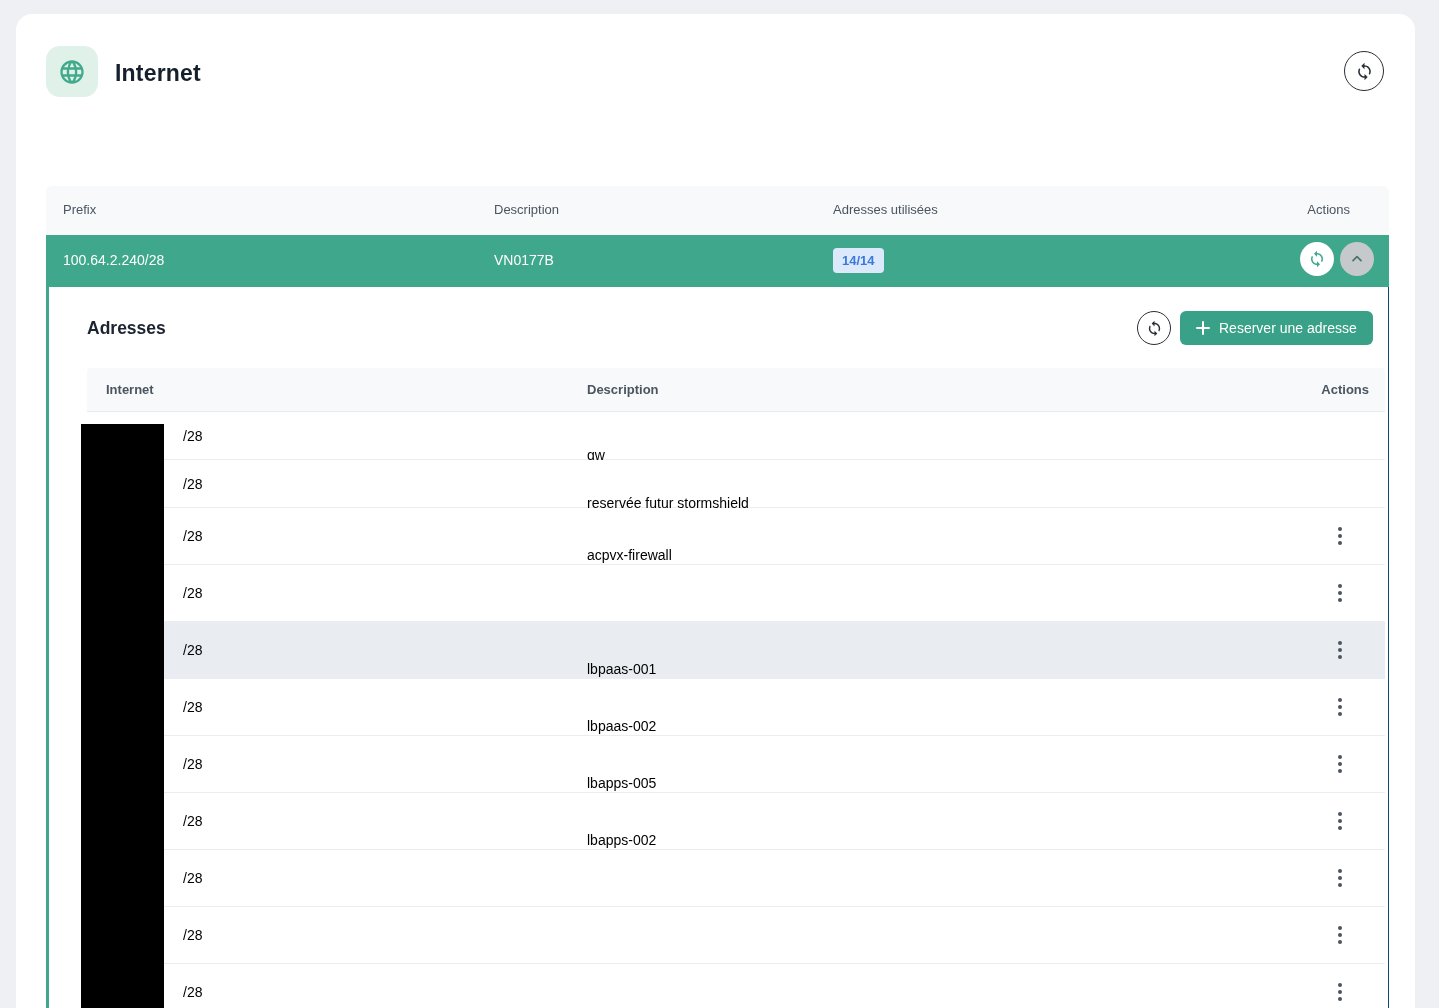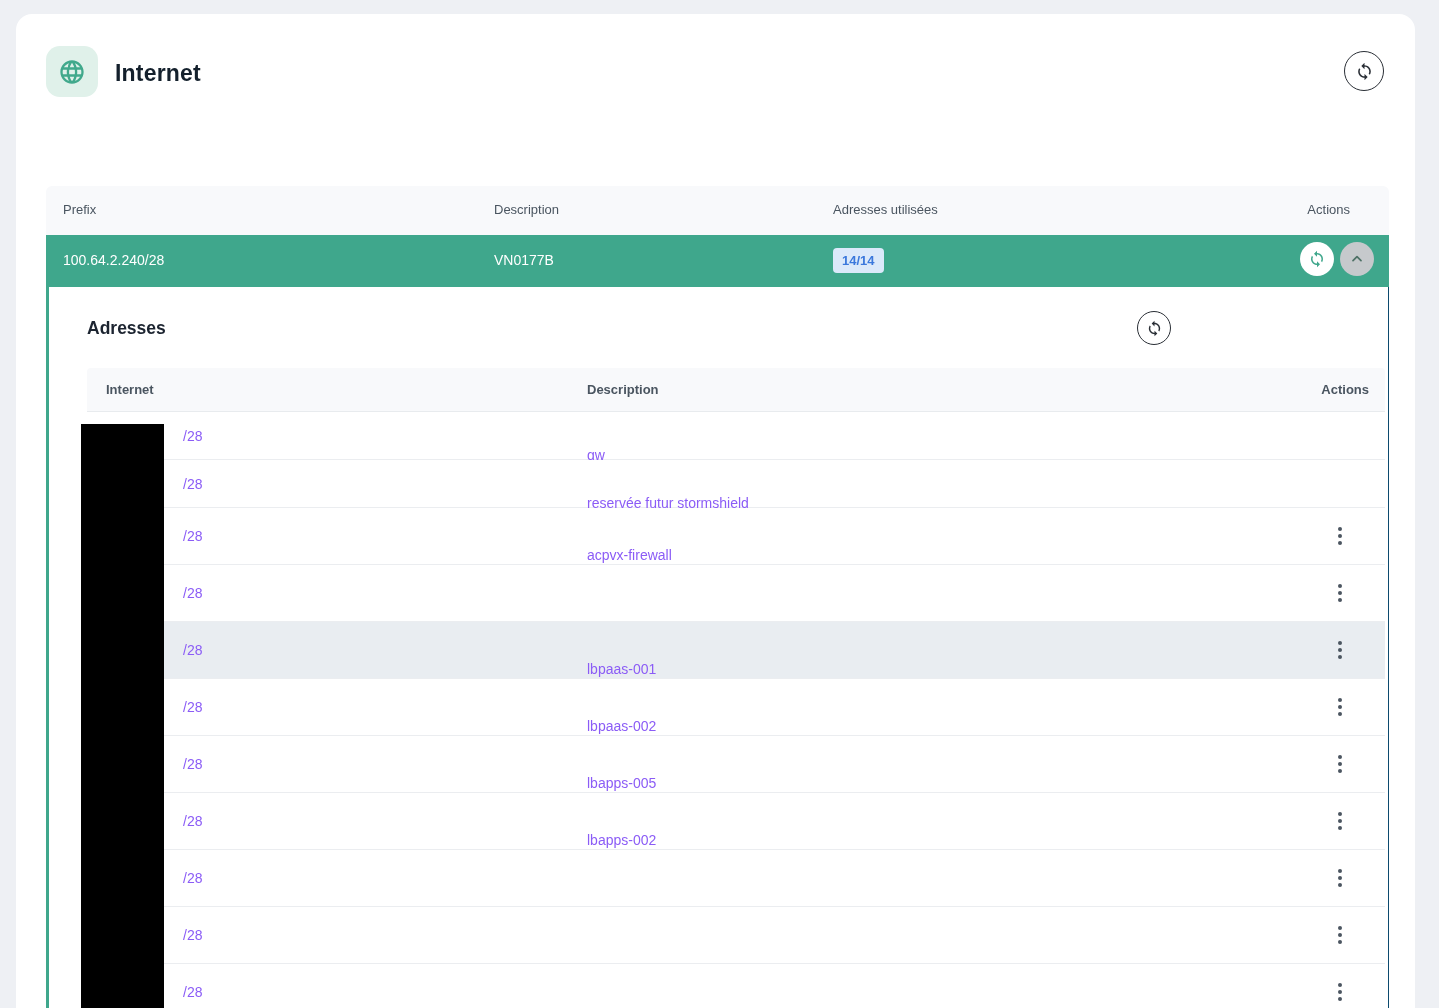--- a/index.html
+++ b/index.html
@@ -58,21 +58,21 @@
   .atable-head { position:absolute; left:38px; top:81px; width:1298px; height:44px;
                  background:#f8f9fb; border-radius:4px 4px 0 0; font-size:13px; font-weight:700; color:#4a5560;
                  border-bottom:1px solid #e8ebee; }
   .atable-head span { position:absolute; top:14px; }
   .ah-addr { left:19px; } .ah-desc { left:500px; } .ah-actions { right:16px; }
 
   .atable-body { position:absolute; left:38px; top:125px; width:1298px; }
   .arow { position:relative; height:48px; border-bottom:1px solid #ebedf0; background:#fff; }
   .arow.tall { height:57px; }
   .arow.hl { background:#e9edf1; }
-  .acell { position:absolute; top:50%; transform:translateY(-50%); font-size:14px; color:#8b5cf6; }
+  .acell { position:absolute; top:50%; transform:translateY(-50%); font-size:14px; color:#000000; }
   .acell.addr { left:96px; }
   .acell.desc { left:500px;margin-top:19px; }
   .kebab-btn { position:absolute; right:31px; top:50%; transform:translateY(-50%); width:28px; height:28px;
                border:none; background:transparent; cursor:pointer; display:flex; align-items:center; justify-content:center; }
   .kebab { width:4px; height:4px; border-radius:50%; background:#4b5560;
            box-shadow:0 -7px 0 #4b5560, 0 7px 0 #4b5560; }
 
   .redaction { position:absolute; left:81px; top:424px; width:83px; height:584px; background:#000; z-index:40; }
 </style>
 </head>
@@ -116,20 +116,29 @@
     </button>
   </div>
 
   <div class="panel">
     <div class="panel-title">Adresses</div>
     <button class="panel-refresh">
       <svg viewBox="0 0 24 24">
           <path d="M12 4V1L8 5l4 4V6c3.31 0 6 2.69 6 6 0 1.01-.25 1.97-.7 2.8l1.46 1.46C19.54 15.03 20 13.57 20 12c0-4.42-3.58-8-8-8zm0 14c-3.31 0-6-2.69-6-6 0-1.01.25-1.97.7-2.8L5.24 7.74C4.46 8.97 4 10.43 4 12c0 4.42 3.58 8 8 8v3l4-4-4-4v3z"></path>
         </svg>
     </button>
+    <button class="reserve-btn">
+      <span style="display:flex;">
+        <svg viewBox="0 0 14 14" width="14" height="14" fill="none">
+            <line x1="7" y1="1" x2="7" y2="13"></line>
+            <line x1="1" y1="7" x2="13" y2="7"></line>
+          </svg>
+      </span>
+      <span>Reserver une adresse</span>
+    </button>
 
     <div class="atable-head">
       <span class="ah-addr">Internet</span>
       <span class="ah-desc">Description</span>
       <span class="ah-actions">Actions</span>
     </div>
 
     <div class="atable-body">
         <div class="arow">
           <span class="acell addr">/28</span>

